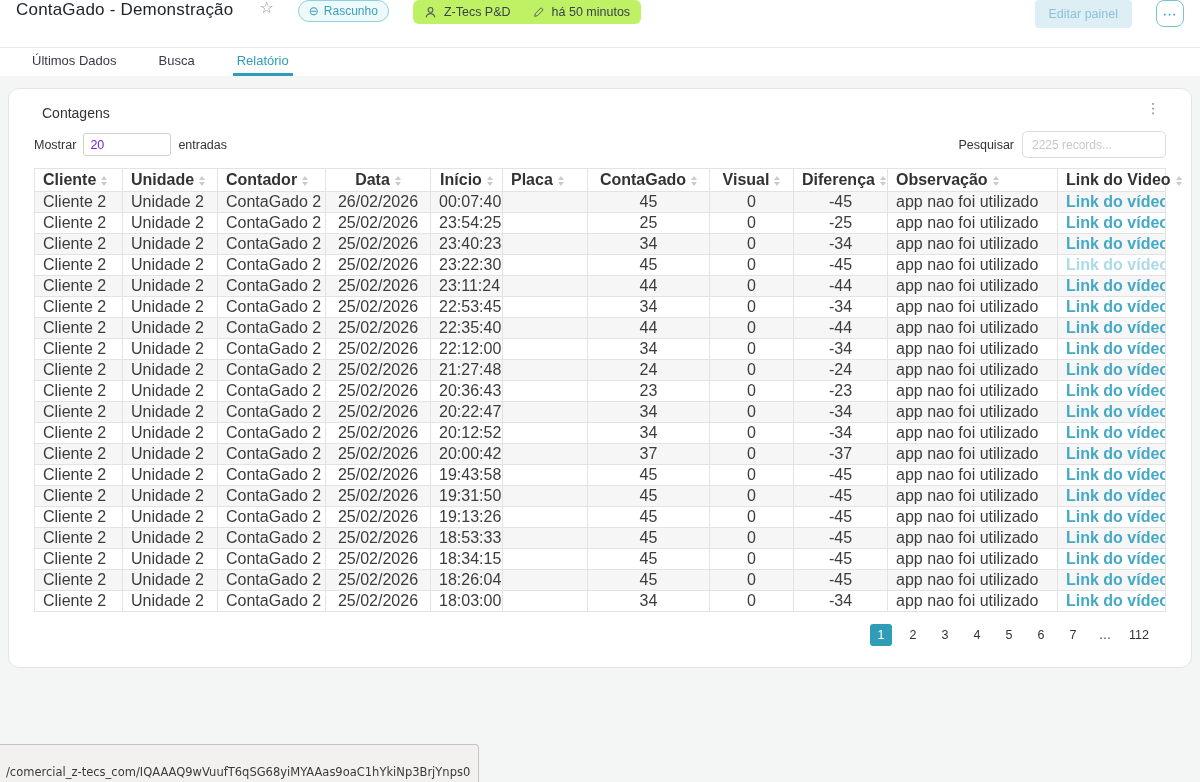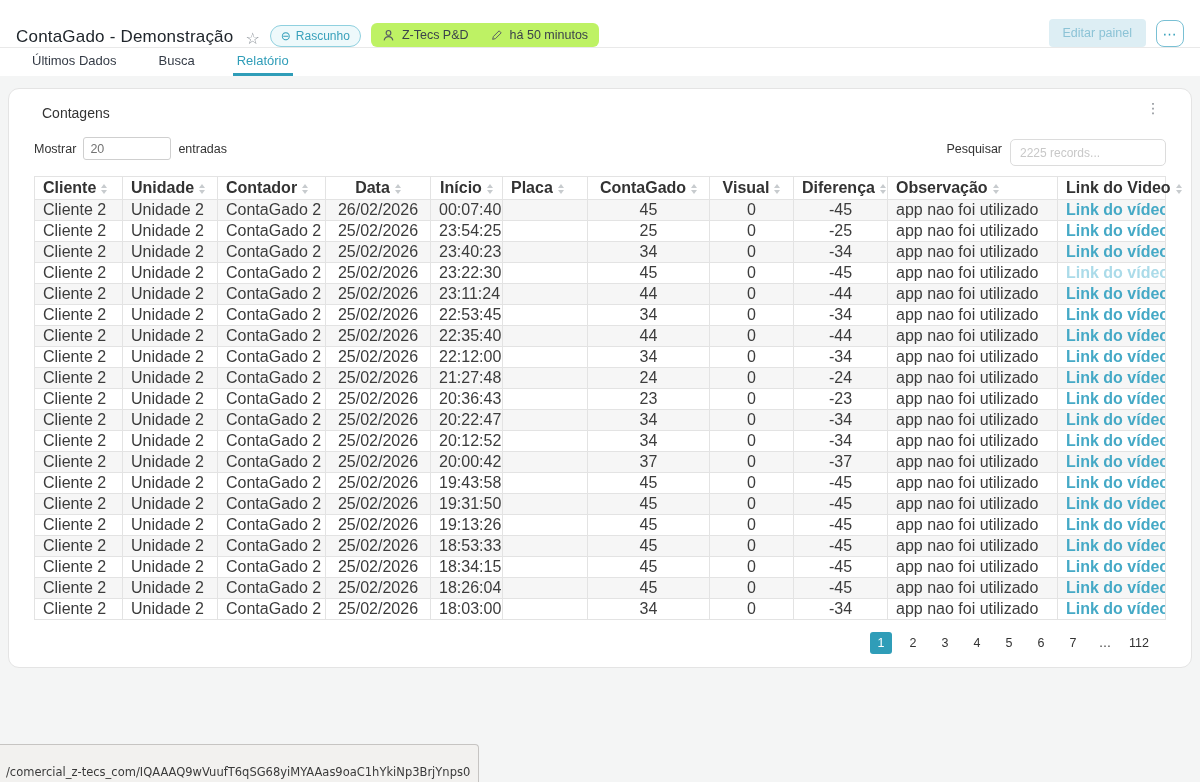--- a/index.html
+++ b/index.html
@@ -10,21 +10,21 @@
     --border:#e3e3e3;
   }
   *{box-sizing:border-box;margin:0;padding:0;}
   html,body{width:1200px;height:782px;overflow:hidden;}
   body{
     font-family:"Liberation Sans",sans-serif;
     background:#fff;color:#333;position:relative;
   }
   
   .title-row{
-    height:48px;display:flex;align-items:flex-end;gap:10px;
+    height:48px;display:flex;align-items:flex-start;gap:24px;
     padding:0 16px;background:#fff;border-bottom:1px solid #e9e9e9;
   }
   .page-title{font-size:17px;font-weight:500;color:#20262c;letter-spacing:.2px;}
   .star-btn{font-size:16px;color:#8a9097;cursor:pointer;margin-left:2px;line-height:1;}
   .draft-badge{
     display:inline-flex;align-items:center;gap:5px;
     border:1px solid #8fd0df;background:#eef9fb;color:#39a1bb;
     border-radius:12px;padding:3px 10px;font-size:12px;cursor:pointer;
   }
   .draft-badge .glyph{font-size:12px;line-height:1;}
@@ -58,26 +58,26 @@
     background:#fff;border:1px solid #e4e4e4;border-radius:11px;
     height:580px;padding:12px 25px 0;position:relative;
   }
   .panel-head{display:flex;align-items:flex-start;}
   .panel-title{font-size:14px;font-weight:400;color:#333;padding-left:8px;padding-top:4px;}
   .kebab{margin-left:auto;color:#84898f;font-size:14px;cursor:pointer;padding:0 6px;line-height:1;}
   .controls{display:flex;align-items:center;margin-top:10px;font-size:12.5px;color:#333;}
   .entries-group{display:flex;align-items:center;gap:7px;}
   .entries-input{
     width:88px;height:23px;border:1px solid #cfcfcf;border-radius:3px;
-    padding:0 6px;font-size:12.5px;font-family:inherit;color:#737373;
+    padding:0 6px;font-size:12.5px;font-family:inherit;color:#6d28d9;
   }
   .search-group{margin-left:auto;display:flex;align-items:center;gap:8px;}
   .search-input{
-    width:156px;height:27px;border:1px solid #dcdcdc;border-radius:5px;
-    padding:0 9px;font-size:12px;font-family:inherit;color:#333;margin-top:8px;
+    width:144px;height:27px;border:1px solid #dcdcdc;border-radius:5px;
+    padding:0 9px;font-size:12px;font-family:inherit;color:#333;
   }
   .search-input::placeholder{color:#c8c8c8;}
   
   table{width:100%;border-collapse:collapse;margin-top:10px;font-size:16px;table-layout:fixed;}
   th,td{border:1px solid var(--border);padding:3px 8px;line-height:14px;}
   th{font-weight:700;color:#333;text-align:left;padding:4px 8px;cursor:pointer;white-space:nowrap;}
   td{color:#3c3c3c;height:21px;overflow:hidden;white-space:nowrap;}
   th:nth-child(4),th:nth-child(5),th:nth-child(7),th:nth-child(8),th:nth-child(9),
   td:nth-child(4),td:nth-child(5),td:nth-child(7),td:nth-child(8),td:nth-child(9){text-align:center;}
   tbody tr:nth-child(odd){background:#f6f6f6;}

